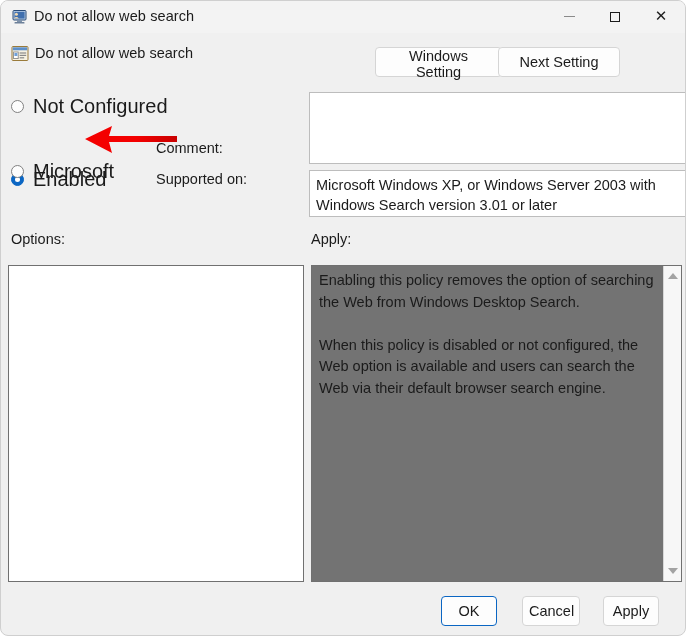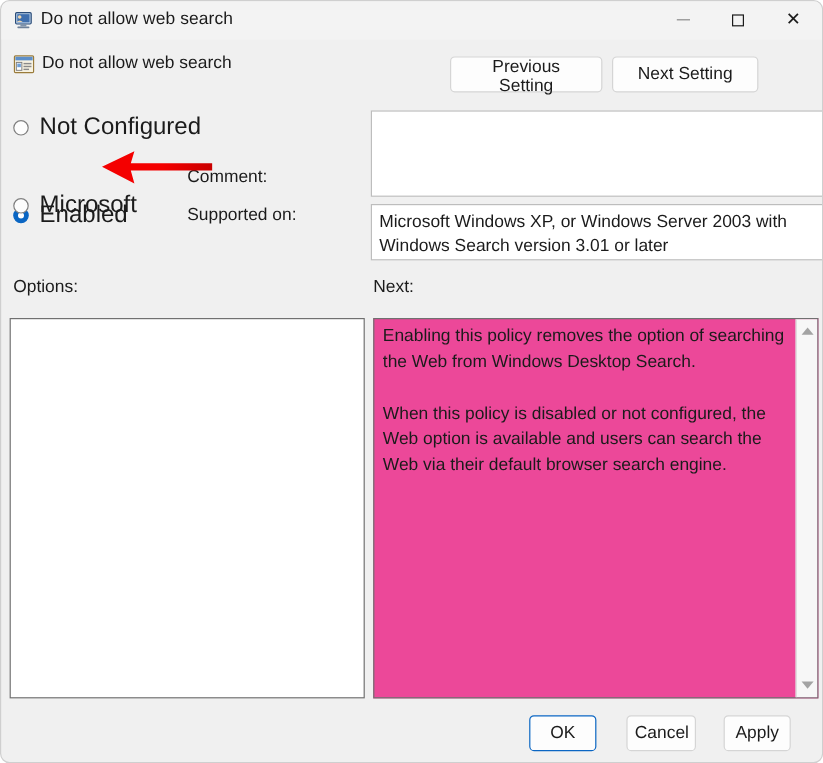--- a/index.html
+++ b/index.html
@@ -100,21 +100,21 @@
     border: 1px solid #d5d5d5;
     border-radius: 4px;
     font-family: "Liberation Sans", sans-serif;
     font-size: 14.5px;
     color: #1b1b1b;
     cursor: default;
     box-sizing: border-box;
     padding: 0 10px;
   }
   #btn-prev { left: 374px; width: 127px; }
-  #btn-next { left: 509px; width: 122px; }
+  #btn-next { left: 497px; width: 122px; }
 
   
   .radio-row {
     position: absolute;
     left: 10px;
     height: 22px;
     display: flex;
     align-items: center;
     cursor: default;
   }
@@ -228,21 +228,21 @@
     left: 7px; top: 264px;
     width: 296px; height: 317px;
     background: #ffffff;
     border: 1px solid #707070;
     box-sizing: border-box;
   }
   #panel-help {
     position: absolute;
     left: 310px; top: 264px;
     width: 371px; height: 317px;
-    background: #ec4899;
+    background: #737373;
     border: 1px solid #707070;
     box-sizing: border-box;
   }
   #help-text {
     position: absolute;
     left: 0; top: 0;
     right: 18px; bottom: 0;
     padding: 4px 7px 0 7px;
     font-size: 14.5px;
     color: #1b1b1b;
@@ -321,21 +321,21 @@
       <rect x="1.8" y="2.3" width="14.4" height="3" fill="#5d8fc9"></rect>
       <rect x="2.6" y="7" width="4.6" height="6.6" fill="#ffffff" stroke="#7d7d7d" stroke-width="0.8"></rect>
       <rect x="3.4" y="8" width="3" height="3" fill="#6fa0d8"></rect>
       <rect x="8.6" y="7.4" width="6.6" height="1.2" fill="#8a8a8a"></rect>
       <rect x="8.6" y="9.8" width="6.6" height="1.2" fill="#8a8a8a"></rect>
       <rect x="8.6" y="12.2" width="4.6" height="1.2" fill="#8a8a8a"></rect>
     </svg>
   </span>
   <span id="policy-title">Do not allow web search</span>
 
-  <button class="navbtn" id="btn-prev">Previous Setting</button>
+  <button class="navbtn" id="btn-prev">Windows Setting</button>
   <button class="navbtn" id="btn-next">Next Setting</button>
 
   <div class="radio-row" id="radio-not-configured">
     <span class="radio-dot"></span>
     <span class="radio-label">Not Configured</span>
   </div>
   <div class="radio-row" id="radio-enabled">
     <span class="radio-dot checked"></span>
     <span class="radio-label">Enabled</span>
   </div>
@@ -368,21 +368,21 @@
           <span class="tri-down"></span>
         </div>
     </div>
   </div>
 
   <span class="field-label" id="label-options">Options:</span>
   <div id="panel-options">
     <div style="padding:6px 8px; font-size:14.5px; color:#1b1b1b;"></div>
   </div>
 
-  <span class="field-label" id="label-help">Next:</span>
+  <span class="field-label" id="label-help">Apply:</span>
   <div id="panel-help">
     <div id="help-text">Enabling this policy removes the option of searching the Web from Windows Desktop Search.
 
 When this policy is disabled or not configured, the Web option is available and users can search the Web via their default browser search engine.</div>
     <div class="scrollbar">
       <div class="sb-arrow up">
           <span class="tri-up"></span>
         </div>
       <div class="sb-arrow down">
           <span class="tri-down"></span>

